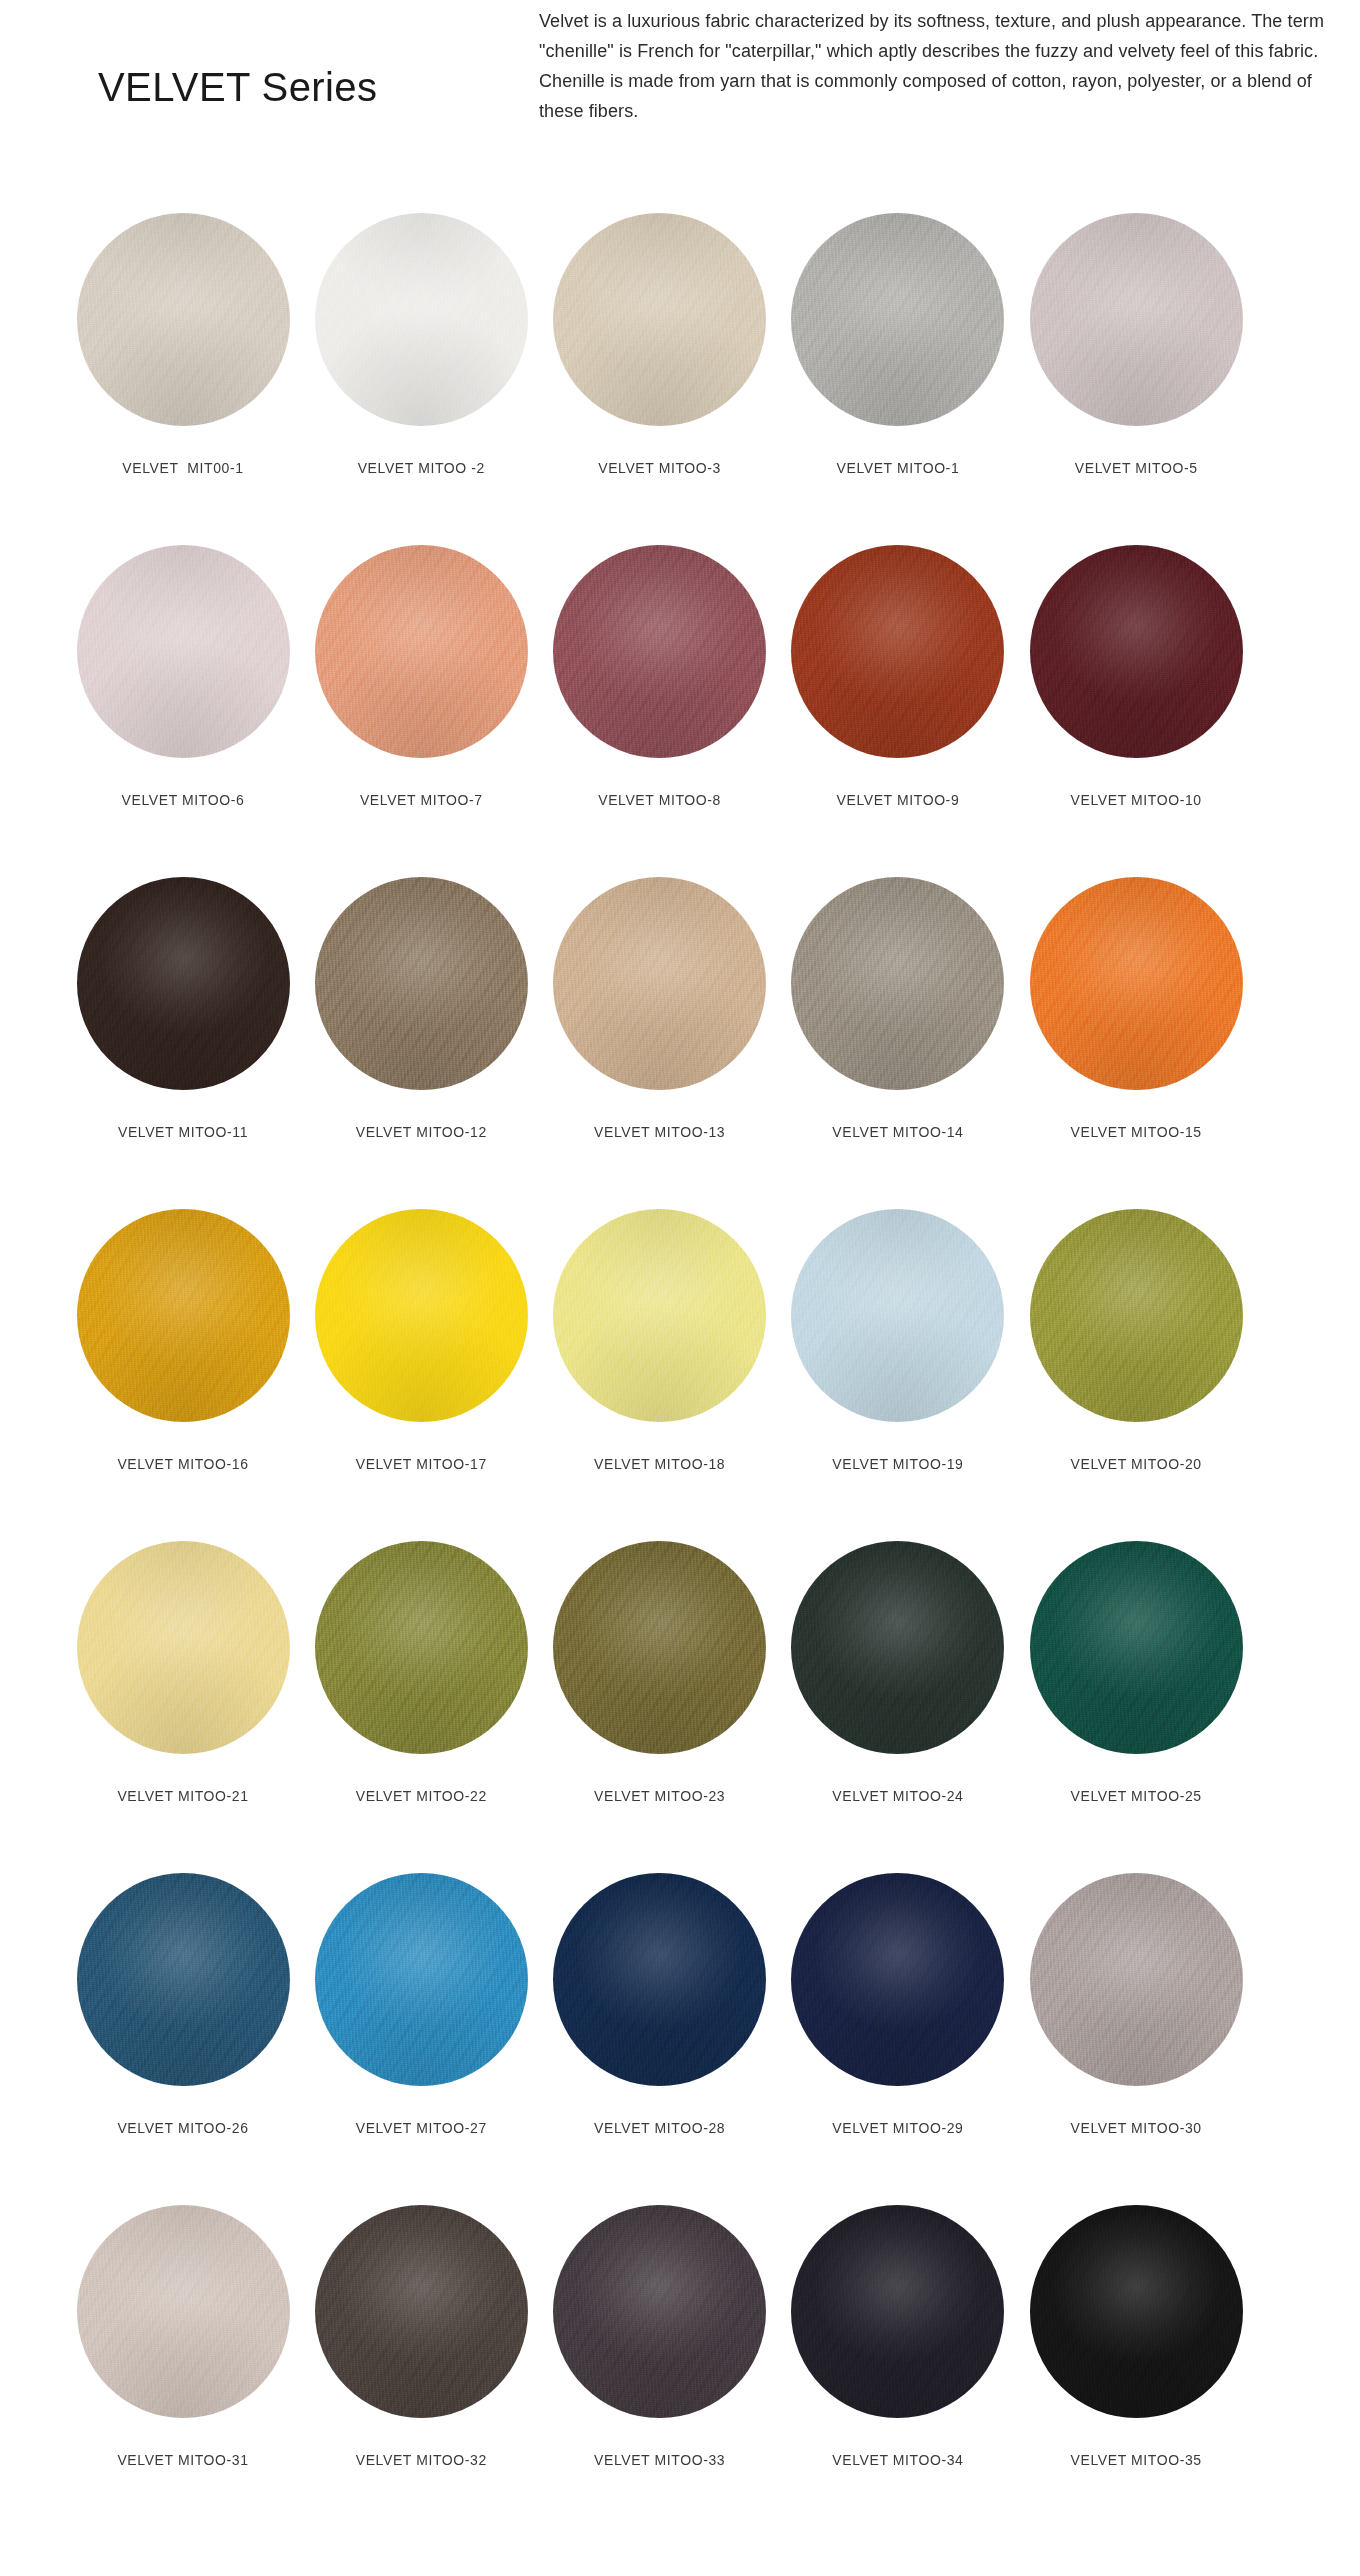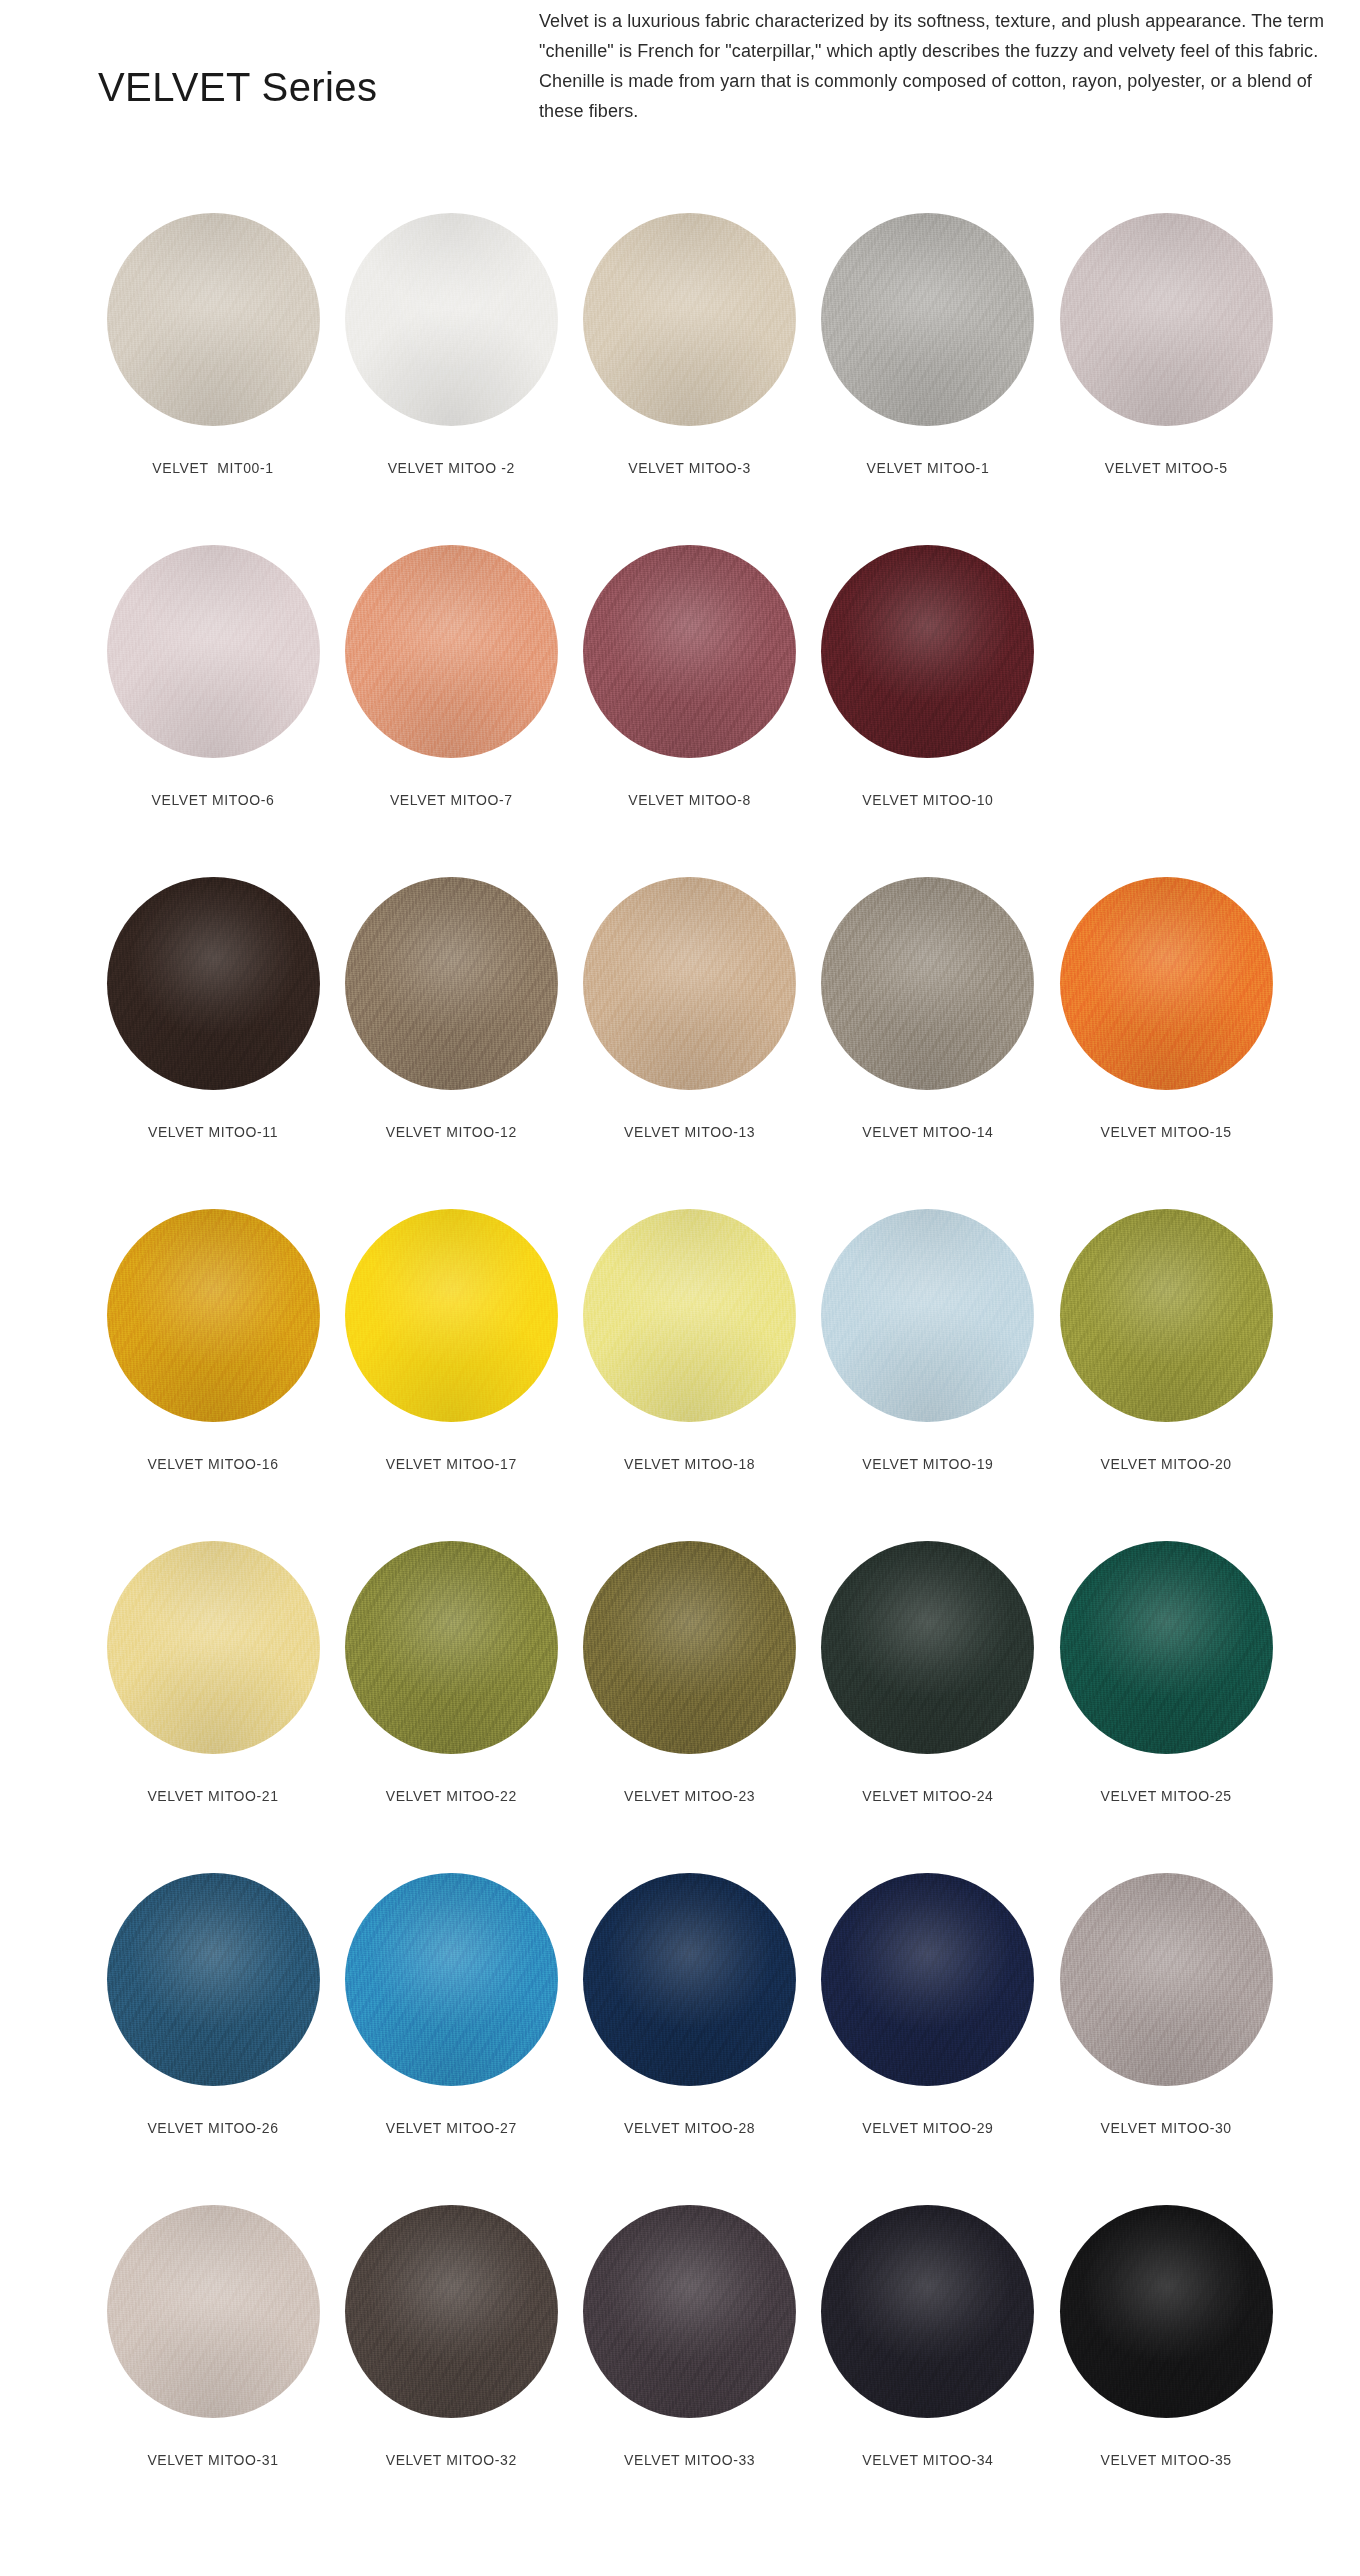--- a/index.html
+++ b/index.html
@@ -49,21 +49,21 @@
   
   .swatch-grid {
     position: relative;
     width: 1361px;
     padding: 0;
   }
   .swatch-row {
     display: flex;
     width: 1361px;
     justify-content: flex-start;
-    padding-left: 96px;
+    padding-left: 66px;
     box-sizing: border-box;
     height: 332px;
   }
   .swatch-cell {
     width: 234px;
     margin-right: 4.3px;
     display: flex;
     flex-direction: column;
     align-items: center;
   }
@@ -166,20 +166,24 @@
       </div>
       <div class="swatch-cell">
         <div class="swatch-disc" style="background-color: rgb(229, 158, 126);"></div>
         <div class="swatch-label">VELVET MITOO-7</div>
       </div>
       <div class="swatch-cell">
         <div class="swatch-disc" style="background-color: rgb(146, 82, 90);"></div>
         <div class="swatch-label">VELVET MITOO-8</div>
       </div>
       <div class="swatch-cell">
+        <div class="swatch-disc" style="background-color: rgb(154, 58, 32);"></div>
+        <div class="swatch-label">VELVET MITOO-9</div>
+      </div>
+      <div class="swatch-cell">
         <div class="swatch-disc" style="background-color: rgb(92, 32, 38);"></div>
         <div class="swatch-label">VELVET MITOO-10</div>
       </div>
     </div>
     <div class="swatch-row">
       <div class="swatch-cell">
         <div class="swatch-disc" style="background-color: rgb(51, 37, 32);"></div>
         <div class="swatch-label">VELVET MITOO-11</div>
       </div>
       <div class="swatch-cell">

